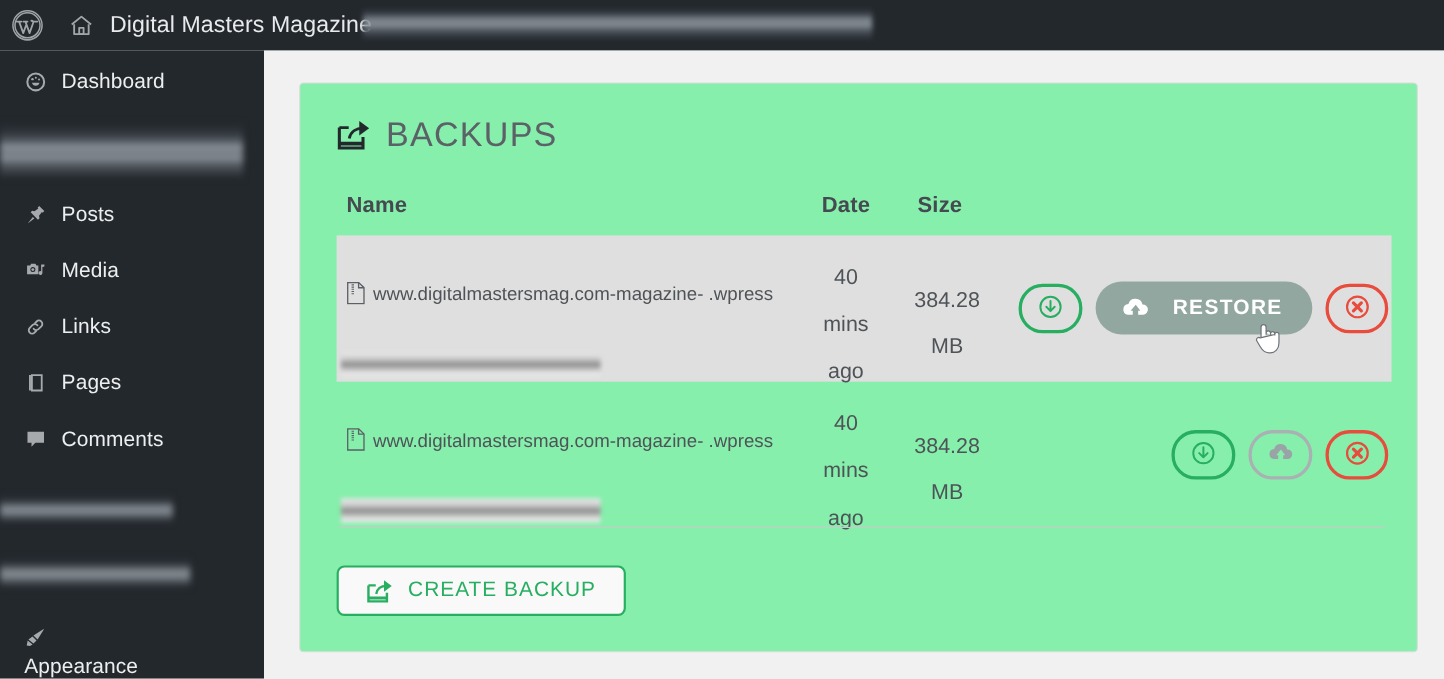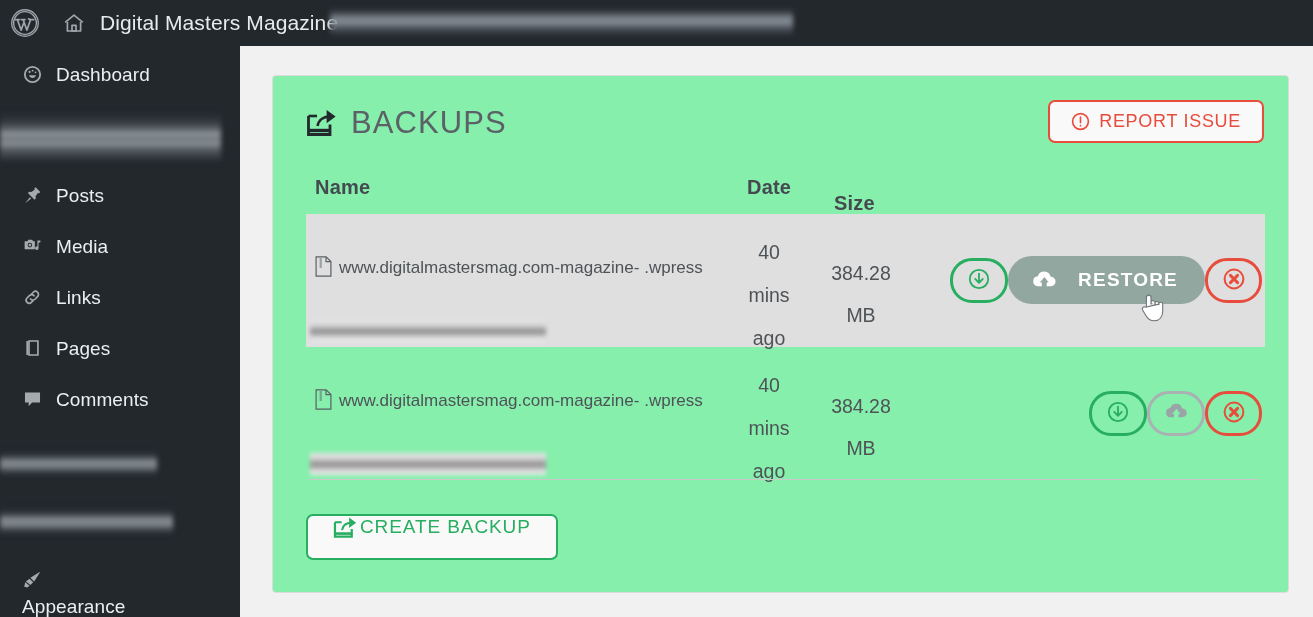--- a/index.html
+++ b/index.html
@@ -102,21 +102,21 @@
   .tbl { position: absolute; left: 33px; top: 100px; right: 23px; }
   .th-row {
     position: relative; height: 38px;
   }
   .th {
     position: absolute; font-size: 20px; font-weight: bold; color: #444a4f;
     letter-spacing: .2px;
   }
   .th-name { left: 9px; top: 0; }
   .th-date { left: 441px; top: 0; }
-  .th-size { left: 528px; top: 16px; }
+  .th-size { left: 528px; top: 0; }
 
   .row {
     position: relative; height: 133px;
   }
   .row.hl { background: #dfdfdf; }
   .row.divider::after {
     content: ""; position: absolute; left: 2px; right: 6px; bottom: 0;
     height: 1px; background: #c9c9c9;
   }
   .cell-name {
@@ -139,21 +139,21 @@
     position: absolute; left: 432px; top: 17px; width: 62px;
     font-size: 19.5px; color: #4e5357; text-align: center; line-height: 43px;
   }
   .cell-size {
     position: absolute; left: 514px; top: 38px; width: 82px;
     font-size: 19.5px; color: #4e5357; text-align: center; line-height: 42px;
   }
 
   .actions {
     position: absolute; right: 3px; top: 0; height: 132px;
-    display: flex; align-items: center; justify-content: space-between; 
+    display: flex; align-items: center; justify-content: space-between; gap: 12px;
   }
   .btn-icon {
     display: flex; align-items: center; justify-content: center;
     width: 58px; height: 45px; border-radius: 22px;
     border: 3px solid #27ae60; background: transparent; cursor: pointer;
   }
   .btn-icon svg { width: 26px; height: 26px; }
   .btn-dl { border-color: #27ae60; color: #27ae60; }
   .btn-cloud { border-color: #a9b1b3; color: #9aa3a5; }
   .btn-del { border-color: #e74c3c; color: #e74c3c; width: 57px; }
@@ -163,21 +163,21 @@
     height: 48px; padding: 0 27px 0 23px;
     background: #93a7a1; border: none; border-radius: 24px;
     color: #ffffff; cursor: pointer;
     font-family: "Liberation Sans", sans-serif;
   }
   .btn-restore .cloud-ico { width: 27px; height: 22px; color: #ffffff; }
   .btn-restore .rlabel { font-size: 19px; font-weight: bold; letter-spacing: 1.2px; }
 
   .create-btn {
     position: absolute; left: 33px; bottom: 32px;
-    display: flex; align-items: flex-start; gap: 2px;
+    display: flex; align-items: center; gap: 13px;
     height: 46px; padding: 0 25px;
     border: 2px solid #27ae60; border-radius: 7px;
     background: #f9f9f9; color: #27ae60; cursor: pointer;
     font-family: "Liberation Sans", sans-serif;
   }
   .create-btn .share-ico2 { width: 25px; height: 22px; }
   .create-btn .clabel { font-size: 19px; letter-spacing: .9px; }
 
   
   .cursor {
@@ -301,30 +301,20 @@
               <path d="M2.5 8.0h8.5" stroke="#23282d" stroke-width="2.6"></path>
               <path d="M2.5 8.0v18.5h21.5V16.5" stroke="#23282d" stroke-width="2.8" fill="none"></path>
               <path d="M2.5 22.5h21.5" stroke="#23282d" stroke-width="3.4"></path>
               <path d="M11.5 18.0c1.2-6.8 6.8-9.4 12.2-9.4" stroke="#23282d" stroke-width="2.6" fill="none"></path>
               <path d="M20.6 2.0 29.6 8.6l-9.0 6.6Z" fill="#23282d"></path>
             </svg>
           </span>
           <span class="ptxt">BACKUPS</span>
         </div>
 
-        <button class="report-btn">
-          <span class="warn-ico">
-            <svg viewBox="0 0 20 20" fill="none" stroke="#e74c3c" stroke-width="1.7">
-              <circle cx="10" cy="10" r="8.3"></circle>
-              <path d="M10 5.2v6.0" stroke-linecap="round"></path>
-              <circle cx="10" cy="14.4" r="0.95" fill="#e74c3c" stroke="none"></circle>
-            </svg>
-          </span>
-          <span>REPORT ISSUE</span>
-        </button>
       </div>
 
       <div class="tbl">
 
         <div class="th-row">
           <div class="th th-name">Name</div>
           <div class="th th-date">Date</div>
           <div class="th th-size">Size</div>
         </div>
 

